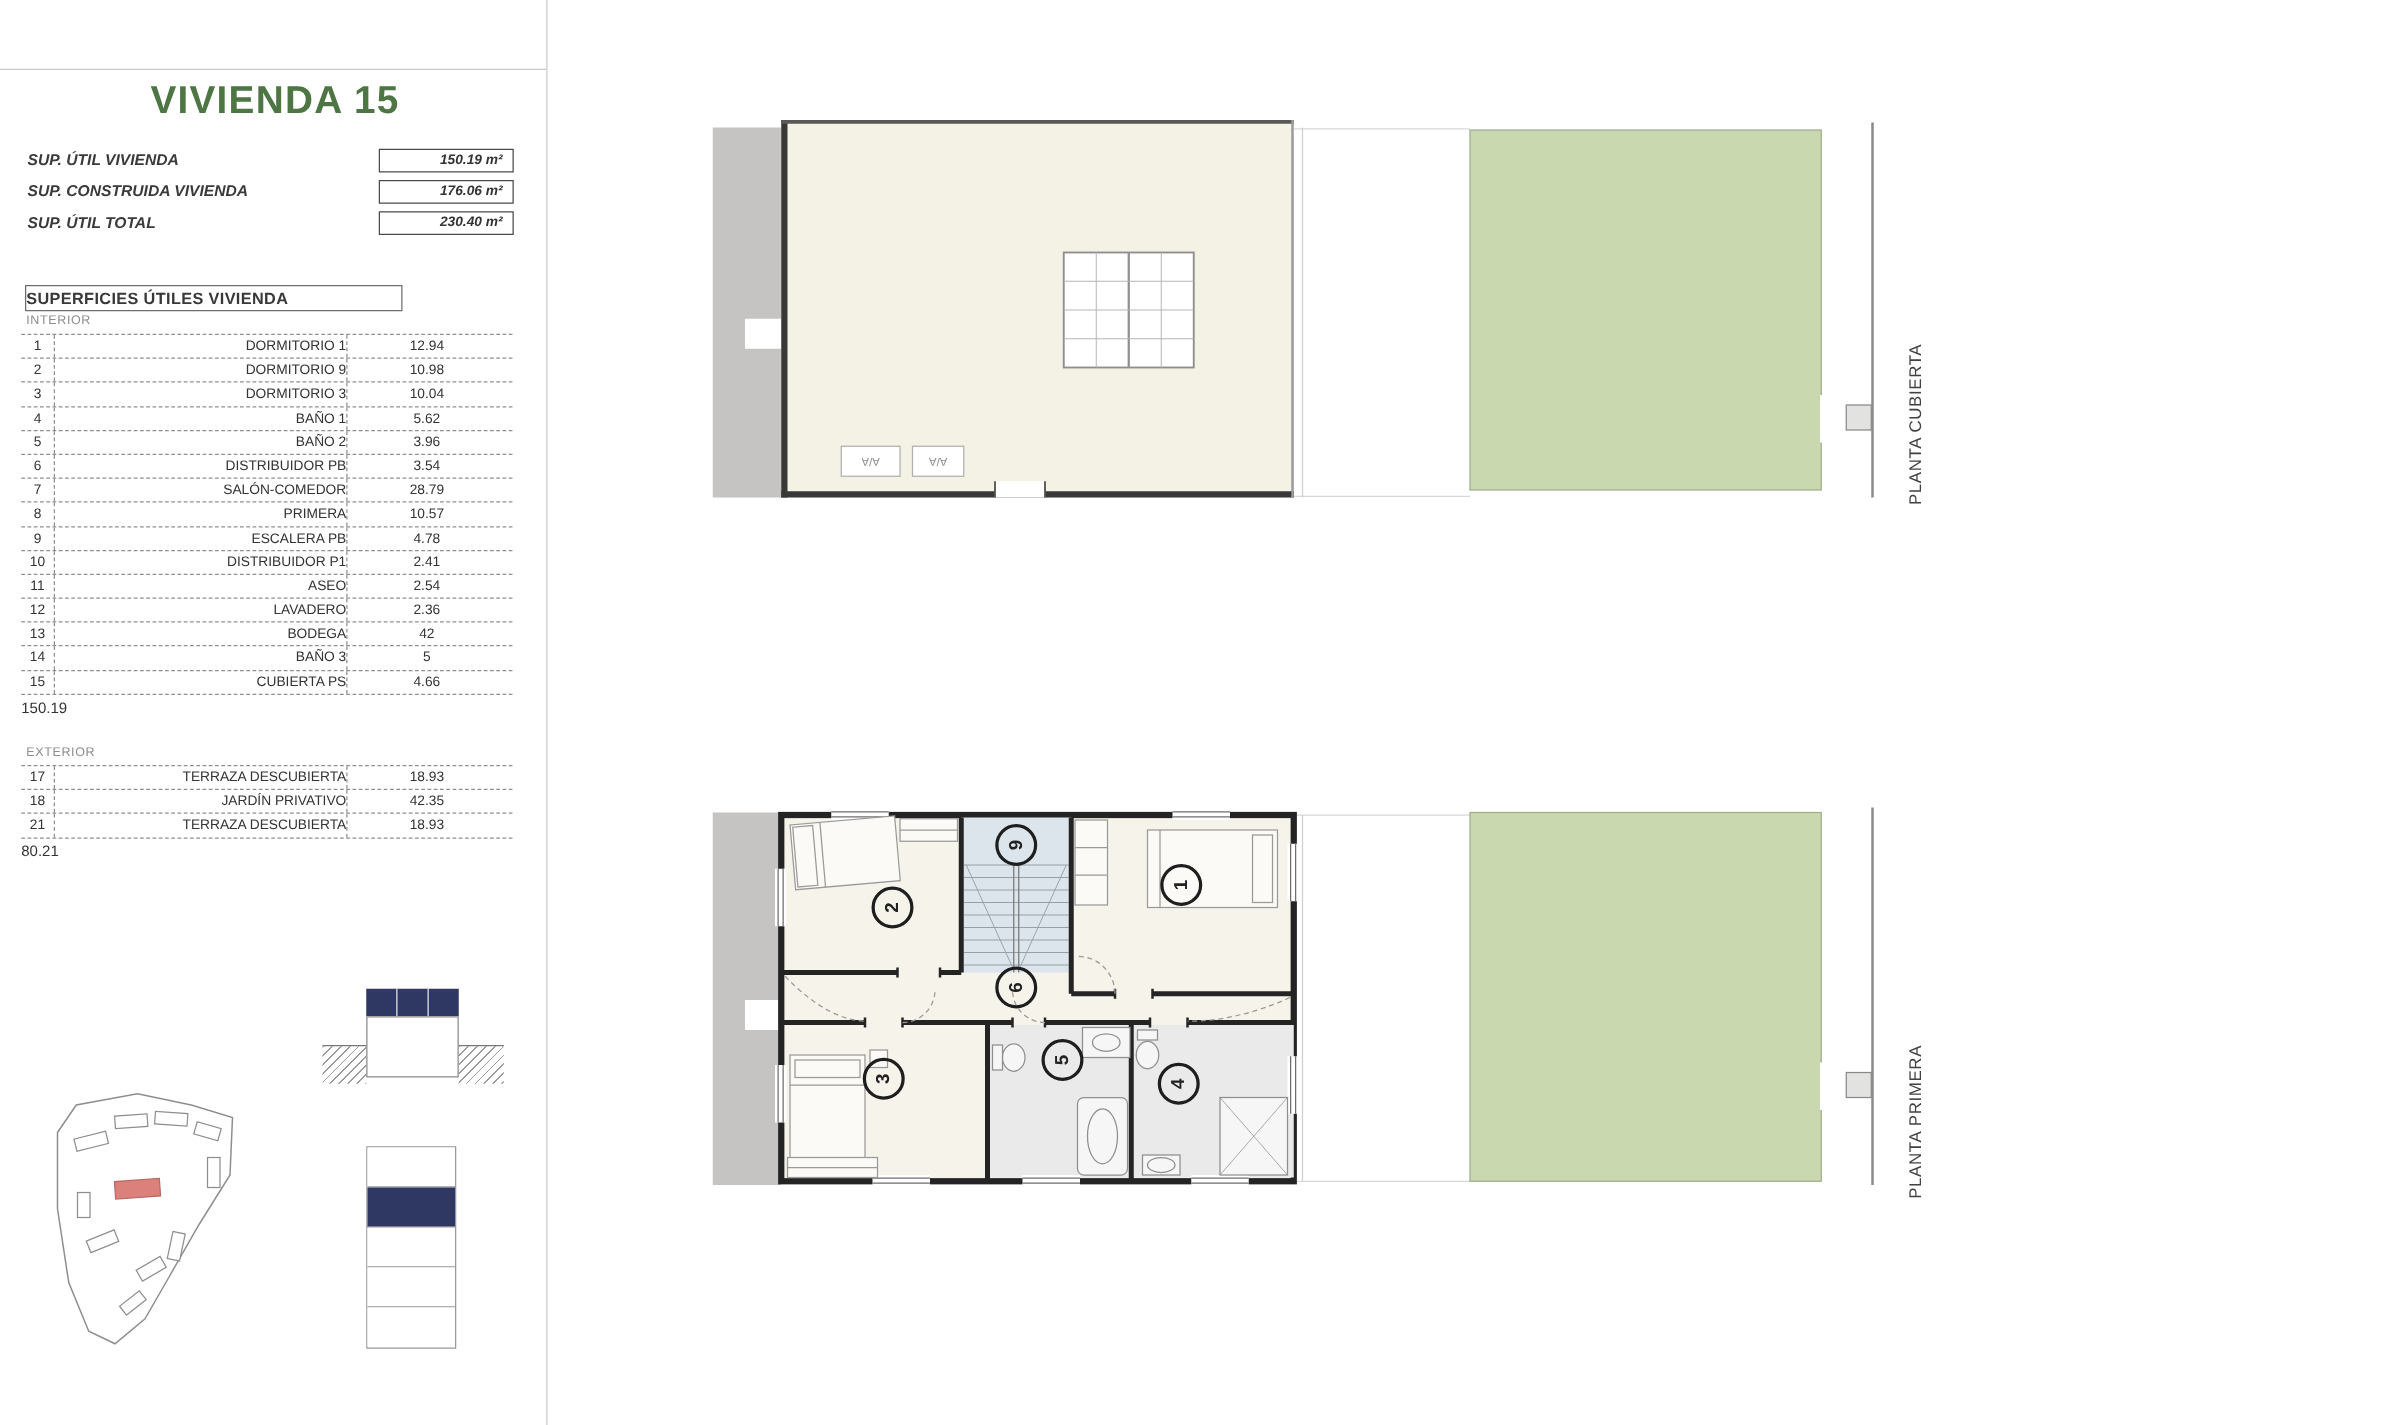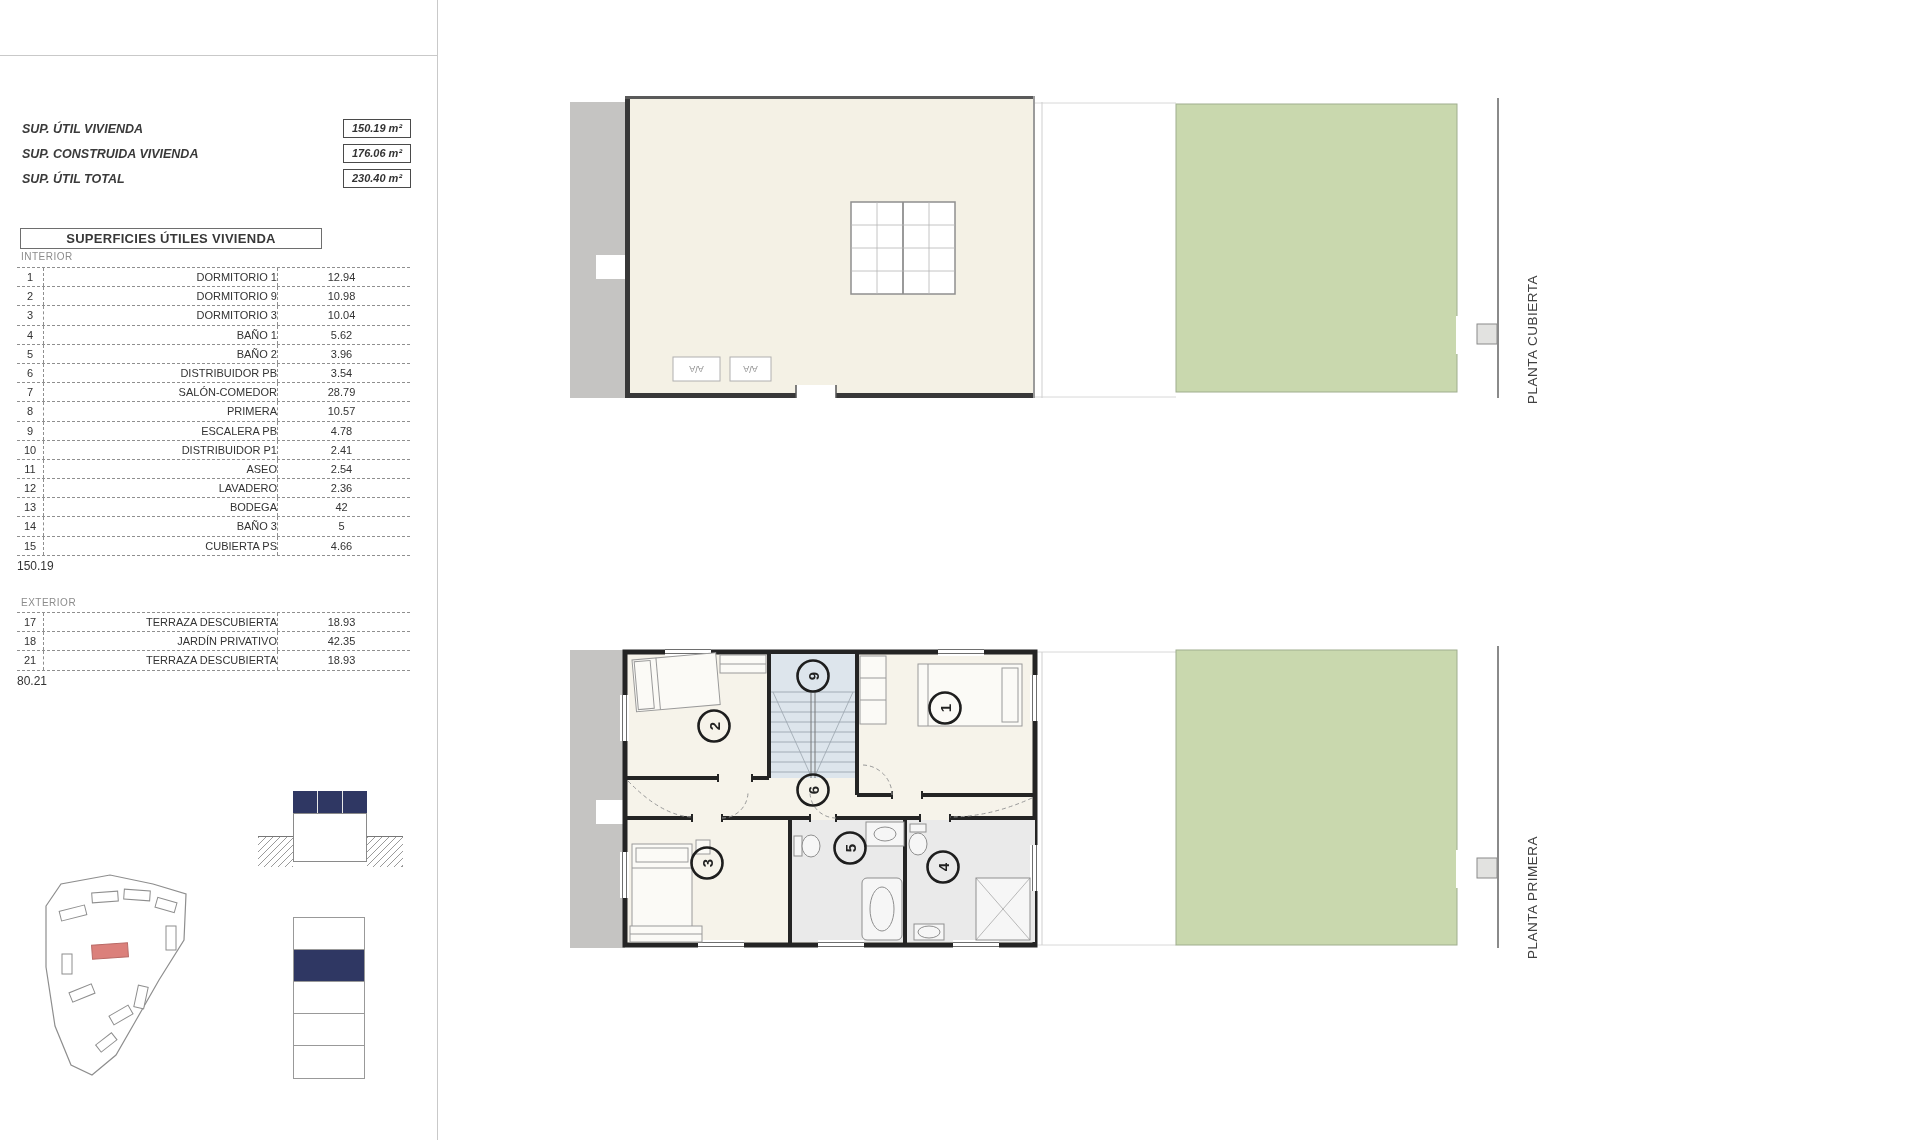--- a/index.html
+++ b/index.html
@@ -5,23 +5,23 @@
   html,body{margin:0;padding:0;background:#ffffff;}
   .canvas{position:relative;width:1920px;height:1140px;background:#fff;overflow:hidden;
           font-family:"Liberation Sans", sans-serif;color:#333;}
   .hline{position:absolute;left:0;top:55px;width:437px;height:1px;background:#c9c9c9;}
   .vline{position:absolute;left:437px;top:0;width:1px;height:1140px;background:#c9c9c9;}
   .title{position:absolute;left:40px;top:62px;width:360px;text-align:center;
          font-size:31px;font-weight:bold;letter-spacing:1px;color:#4e7544;}
   .srow{position:absolute;left:22px;width:389px;height:19px;font-style:italic;}
   .srow .lbl{font-size:12.5px;font-weight:bold;color:#3a3a3a;line-height:19px;}
   .srow .box{position:absolute;right:0;top:0;width:66px;height:17px;border:1px solid #4a4a4a;
-             font-size:11px;font-weight:600;color:#333;text-align:center;line-height:17px;}
+             font-size:11px;font-weight:600;color:#333;text-align:center;line-height:17px;padding-left:40px;}
   .tbl-header{position:absolute;left:20px;top:228px;width:300px;height:19px;border:1px solid #6e6e6e;
-              font-size:13px;font-weight:bold;color:#383838;text-align:center;line-height:19px;letter-spacing:.3px;}
+              font-size:13px;font-weight:bold;color:#383838;line-height:19px;letter-spacing:.3px;}
   .sec-label{position:absolute;left:21px;font-size:10px;color:#8c8c8c;letter-spacing:.5px;}
   .areas{position:absolute;left:17px;width:393px;}
   .rows{border-top:1px dashed #8f8f8f;}
   .t-row{display:flex;height:18.2px;border-bottom:1px dashed #8f8f8f;font-size:11px;color:#333;}
   .t-num{width:26px;text-align:center;border-right:1px dashed #8f8f8f;line-height:18px;}
   .t-name{width:226px;padding-left:7px;border-right:1px dashed #8f8f8f;line-height:18px;white-space:nowrap;text-align:right;}
   .t-val{flex:1;text-align:center;padding-right:5px;line-height:18px;}
   .t-total{height:18px;text-align:left;padding-right:5px;font-size:12px;color:#333;line-height:20px;}
   .vlabel{position:absolute;width:140px;text-align:center;font-size:13.5px;color:#414141;
           letter-spacing:.5px;transform:rotate(-90deg);}
@@ -40,20 +40,21 @@
   svg text{font-family:"Liberation Sans", sans-serif;}
 </style>
 </head>
 <body>
 
 <div class="canvas">
 
   <div class="hline"></div>
   <div class="vline"></div>
 
+  <div class="title">VIVIENDA 15</div>
 
   <div class="srow" style="top:119px">
     <span class="lbl">SUP. ÚTIL VIVIENDA</span>
     <span class="box">150.19 m²</span>
   </div>
   <div class="srow" style="top:144px">
     <span class="lbl">SUP. CONSTRUIDA VIVIENDA</span>
     <span class="box">176.06 m²</span>
   </div>
   <div class="srow" style="top:169px">

